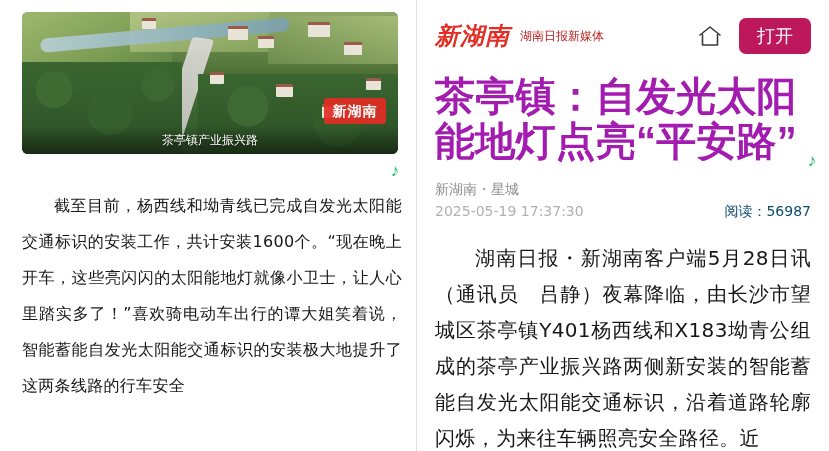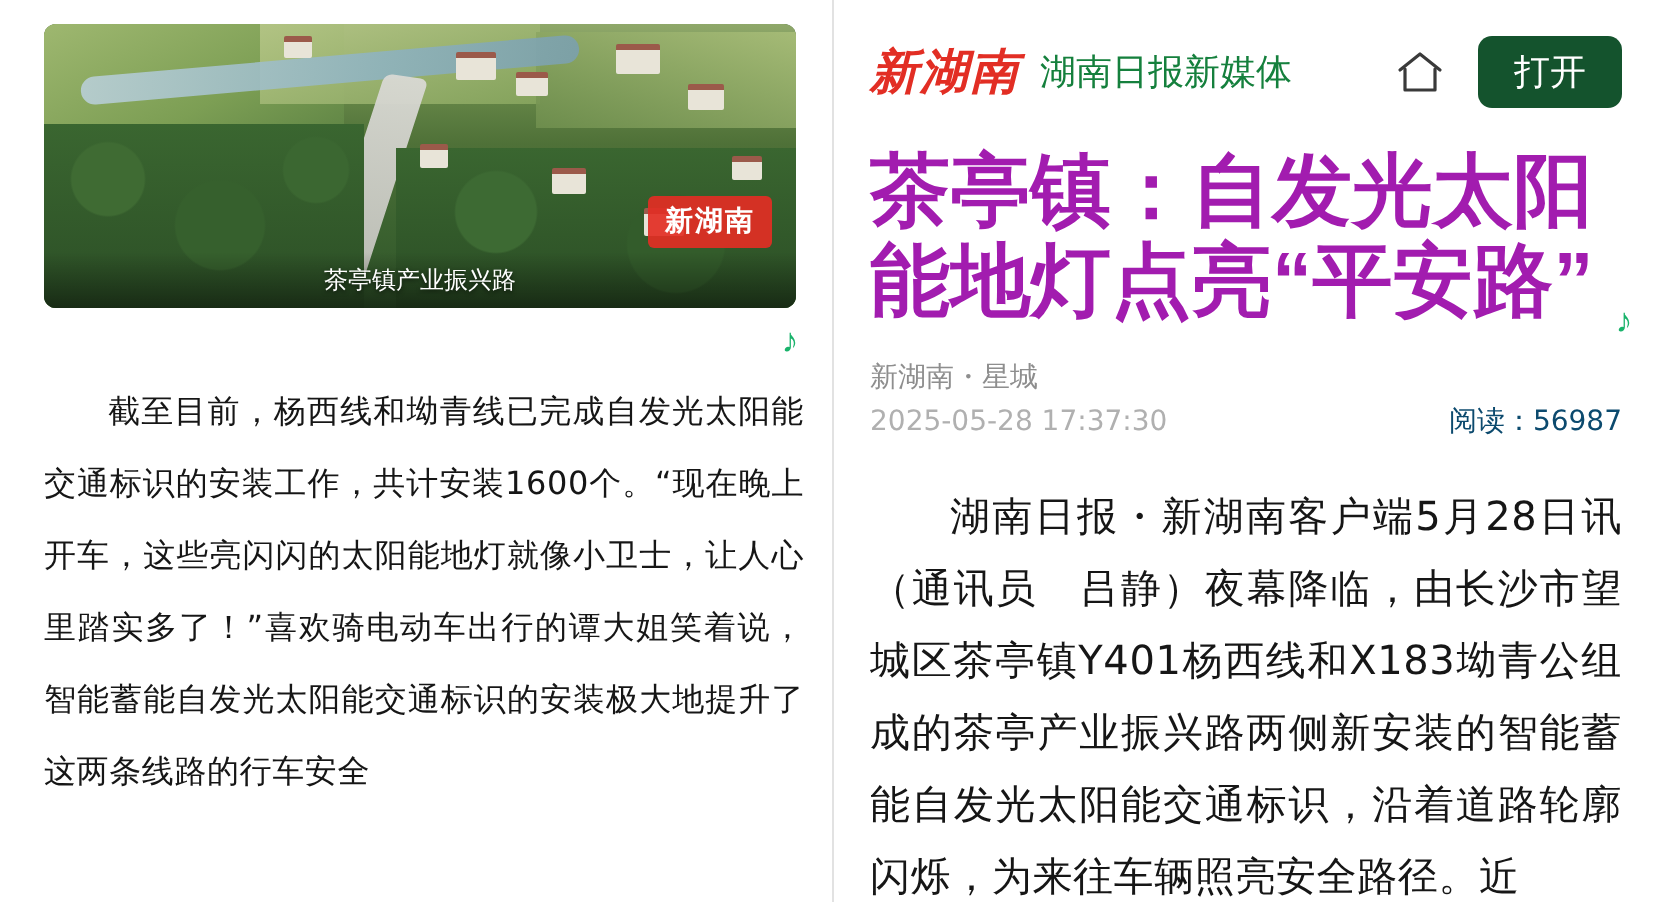--- a/index.html
+++ b/index.html
@@ -188,37 +188,37 @@
     color: #e22e24;
     font-size: 24px;
     font-weight: bold;
     font-style: italic;
     letter-spacing: 1px;
     font-family: "DejaVu Sans", sans-serif;
     white-space: nowrap;
   }
   .brand-sub {
     margin-left: 10px;
-    font-size: 18px;
-    color: #15803d;
+    font-size: 12px;
+    color: #b91c1c;
     white-space: nowrap;
     font-family: Liberation Serif, serif;
   }
   .brand-spacer { flex: 1; }
   .home-icon {
     width: 30px;
     height: 30px;
     margin-right: 14px;
     display: flex;
     align-items: center;
     justify-content: center;
   }
   .home-icon svg { display: block; }
   .open-btn {
-    background: #14532d;
+    background: #be185d;
     color: #ffffff;
     border: none;
     border-radius: 7px;
     width: 72px;
     height: 36px;
     font-size: 18px;
     font-family: "DejaVu Sans", "Liberation Sans", sans-serif;
     cursor: pointer;
     padding: 0;
   }
@@ -322,21 +322,21 @@
         </svg>
       </div>
       <button class="open-btn">打开</button>
     </div>
 
     <h1 class="headline">茶亭镇：自发光太阳能地灯点亮“平安路”</h1>
 
     <div class="meta-row">
       <div class="meta-left">
         <div class="meta-source">新湖南・星城</div>
-        <div class="meta-time">2025-05-28 17:37:30</div>
+        <div class="meta-time">2025-05-19 17:37:30</div>
       </div>
       <div class="meta-reads">阅读：56987</div>
     </div>
 
     <div class="right-note-badge">♪</div>
 
     <p class="right-body">湖南日报・新湖南客户端5月28日讯（通讯员　吕静）夜幕降临，由长沙市望城区茶亭镇Y401杨西线和X183坳青公组成的茶亭产业振兴路两侧新安装的智能蓄能自发光太阳能交通标识，沿着道路轮廓闪烁，为来往车辆照亮安全路径。近</p>
   </div>
 
 </div>

